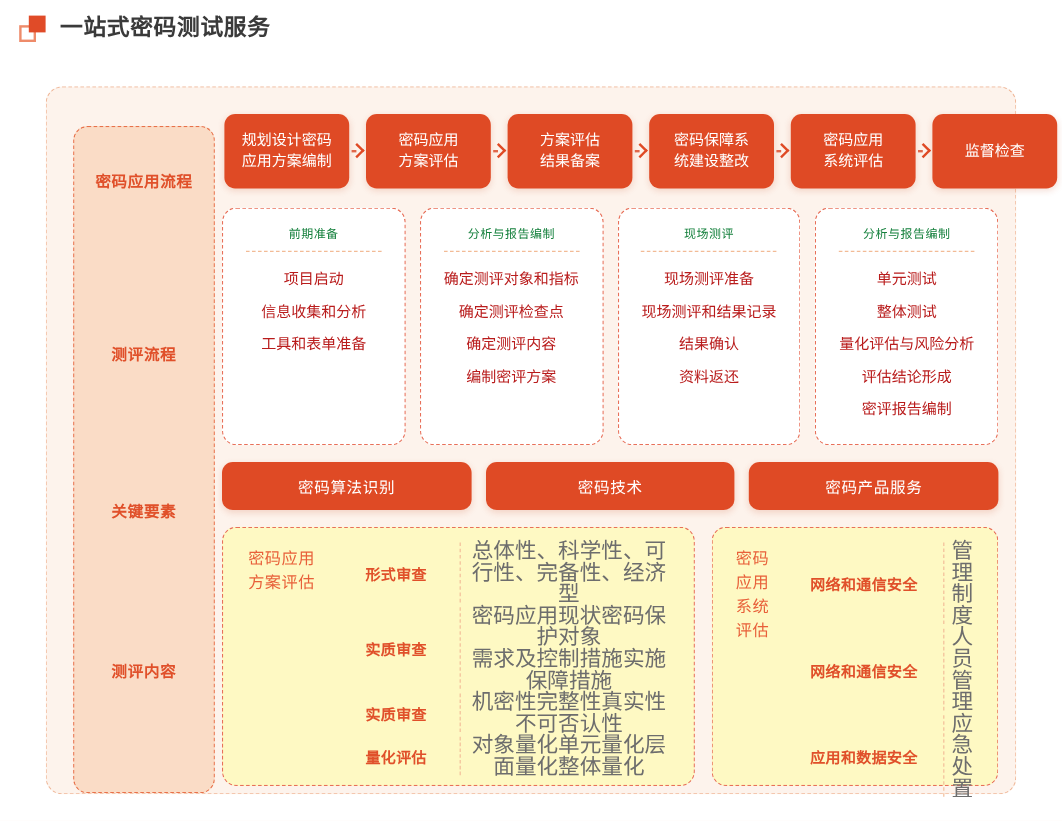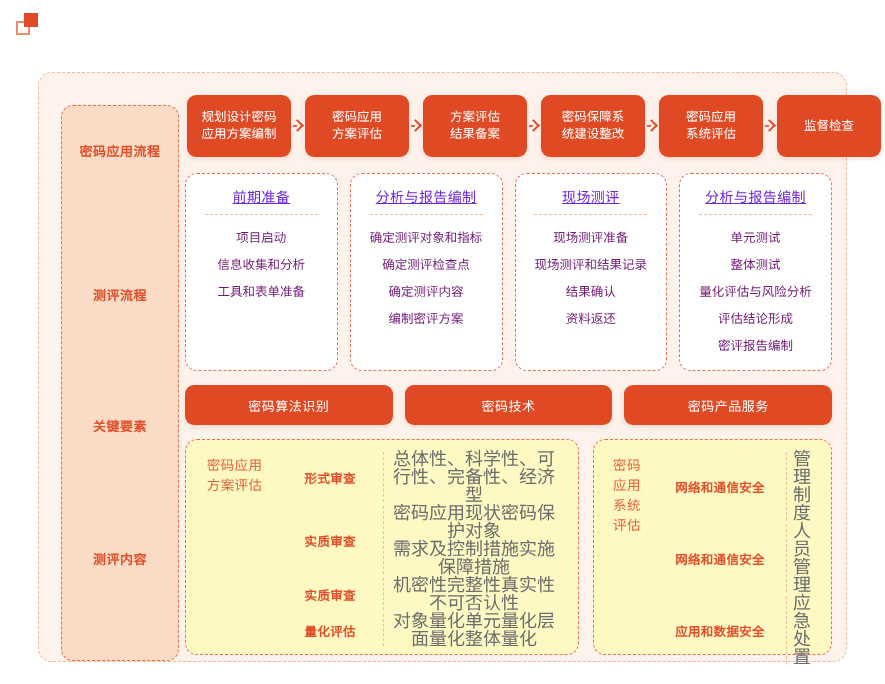--- a/index.html
+++ b/index.html
@@ -170,33 +170,32 @@
     background: #ffffff;
     border: 1px dashed #E8705A;
     border-radius: 12px;
     box-sizing: border-box;
     padding: 12px 8px 10px;
     display: flex;
     flex-direction: column;
     align-items: center;
   }
   .proc-card-title {
-    color: #6d28d9;
-    font-size: 14px;
+    color: #15803d;
+    font-size: 10px;
     margin-bottom: 8px;
     letter-spacing: 0.4px;
-    text-decoration: underline;
   }
   .proc-divider {
     width: 84%;
     border-top: 1px dashed #F2BB96;
     margin-bottom: 10px;
   }
   .proc-item {
-    color: #701a75;
+    color: #b91c1c;
     font-size: 12.5px;
     line-height: 27px;
     text-align: center;
     white-space: nowrap;
   }
 
   
   .pills-row {
     display: flex;
     gap: 12px;
@@ -282,20 +281,21 @@
   .tbl-value span { display: block; }
 </style>
 </head>
 <body>
 
 <div class="page-title">
   <span class="title-icon">
     <span class="sq-outline"></span>
     <span class="sq-fill"></span>
   </span>
+  <span class="title-text">一站式密码测试服务</span>
 </div>
 
 <div class="outer-panel">
 
   <div class="sidebar">
     <div class="sidebar-item sb-row-1">密码应用流程</div>
     <div class="sidebar-item sb-row-2">测评流程</div>
     <div class="sidebar-item sb-row-3">关键要素</div>
     <div class="sidebar-item sb-row-4">测评内容</div>
   </div>

